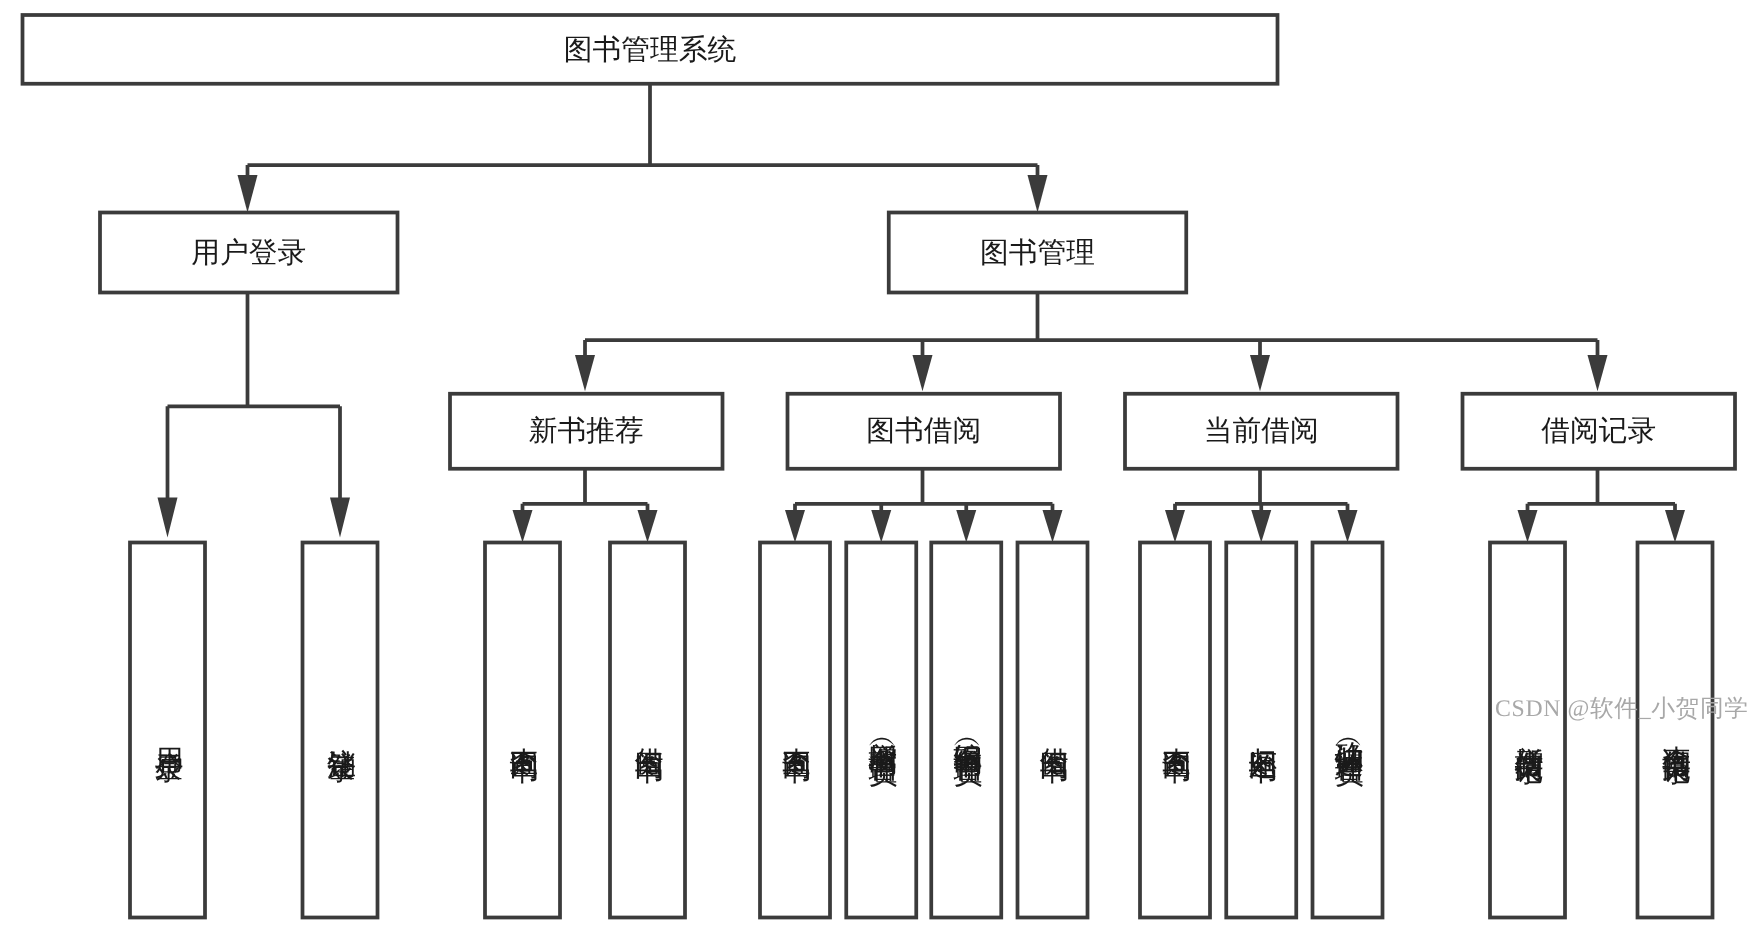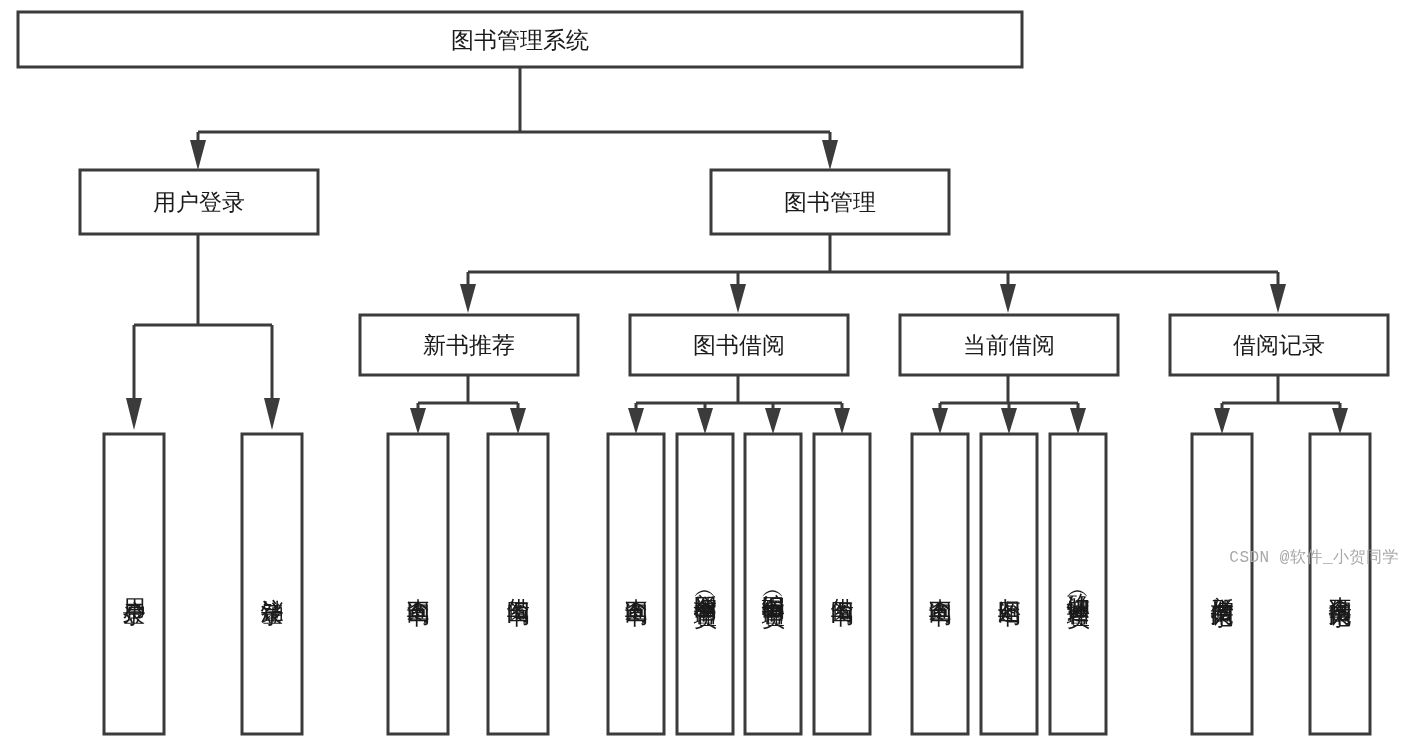--- a/index.html
+++ b/index.html
@@ -63,23 +63,23 @@
     display: flex;
     align-items: center;
     justify-content: center;
     text-align: center;
     white-space: nowrap;
     pointer-events: none;
   }
   .watermark {
     position: absolute;
     right: 6px;
-    bottom: 16px;
-    font-family: Liberation Mono, monospace;
-    font-size: 16px;
+    bottom: 4px;
+    font-family: Liberation Serif, serif;
+    font-size: 19px;
     color: #a8a8a8;
     letter-spacing: 0.5px;
     white-space: nowrap;
   }
 </style>
 </head>
 <body>
 
 <div id="diagram-root">
 

